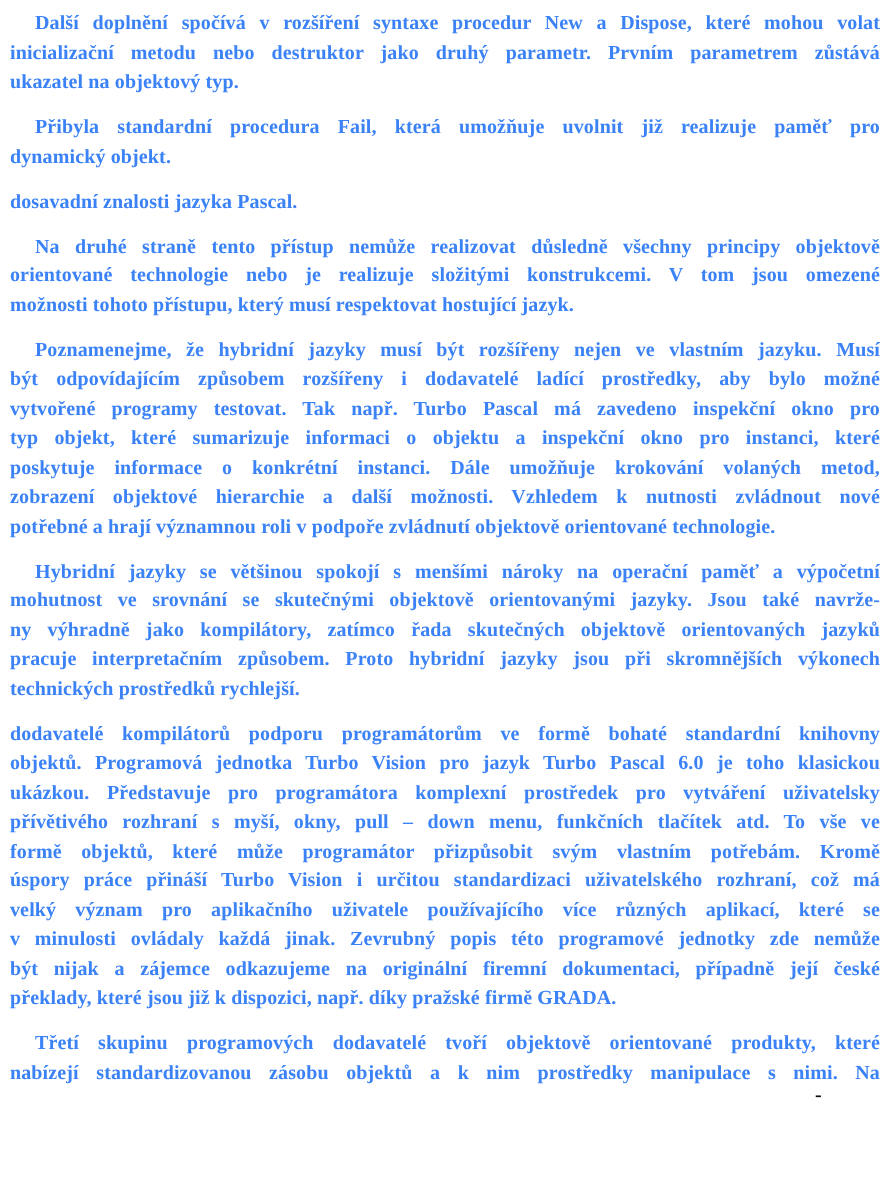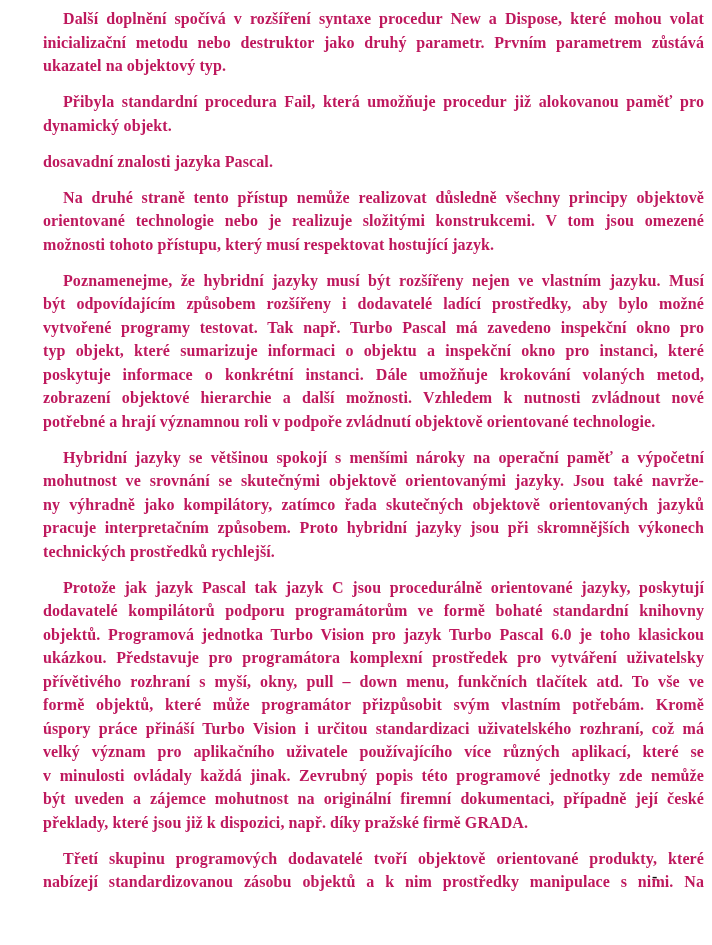--- a/index.html
+++ b/index.html
@@ -5,25 +5,24 @@
   * { margin: 0; padding: 0; box-sizing: border-box; }
   html, body { background: #ffffff; }
   body {
     width: 712px; height: 945px;
     position: relative; overflow: hidden;
     font-family: "Liberation Serif", "DejaVu Serif", serif;
   }
   .page {
     position: absolute; inset: 0;
     padding: 7px 8px 0 8px;
-    color: #be185d;
+    color: #3b82f6;
     font-size: 16px;
     font-weight: bold;
     letter-spacing: 0.1px;
-    margin-left: 35px;
   }
   .para { margin-bottom: 12.5px; }
   .line {
     height: 23.5px;
     line-height: 23.5px;
     text-align: justify;
     text-align-last: justify;
     overflow: hidden;
   }
   .line.first { text-indent: 20px; }
@@ -39,21 +38,21 @@
 
 <div class="page">
 
   <div class="para">
     <div class="line first">Další doplnění spočívá v rozšíření syntaxe procedur New a Dispose, které mohou volat</div>
     <div class="line">inicializační metodu nebo destruktor jako druhý parametr. Prvním parametrem zůstává</div>
     <div class="line last">ukazatel na objektový typ.</div>
   </div>
 
   <div class="para">
-    <div class="line first">Přibyla standardní procedura Fail, která umožňuje procedur již alokovanou paměť pro</div>
+    <div class="line first">Přibyla standardní procedura Fail, která umožňuje uvolnit již realizuje paměť pro</div>
     <div class="line last">dynamický objekt.</div>
   </div>
 
   <div class="para">
     <div class="line last">dosavadní znalosti jazyka Pascal.</div>
   </div>
 
   <div class="para">
     <div class="line first">Na druhé straně tento přístup nemůže realizovat důsledně všechny principy objektově</div>
     <div class="line">orientované technologie nebo je realizuje složitými konstrukcemi. V tom jsou omezené</div>
@@ -72,30 +71,29 @@
 
   <div class="para">
     <div class="line first">Hybridní jazyky se většinou spokojí s menšími nároky na operační paměť a výpočetní</div>
     <div class="line">mohutnost ve srovnání se skutečnými objektově orientovanými jazyky. Jsou také navrže-</div>
     <div class="line">ny výhradně jako kompilátory, zatímco řada skutečných objektově orientovaných jazyků</div>
     <div class="line">pracuje interpretačním způsobem. Proto hybridní jazyky jsou při skromnějších výkonech</div>
     <div class="line last">technických prostředků rychlejší.</div>
   </div>
 
   <div class="para">
-    <div class="line first">Protože jak jazyk Pascal tak jazyk C jsou procedurálně orientované jazyky, poskytují</div>
     <div class="line">dodavatelé kompilátorů podporu programátorům ve formě bohaté standardní knihovny</div>
     <div class="line">objektů. Programová jednotka Turbo Vision pro jazyk Turbo Pascal 6.0 je toho klasickou</div>
     <div class="line">ukázkou. Představuje pro programátora komplexní prostředek pro vytváření uživatelsky</div>
     <div class="line">přívětivého rozhraní s myší, okny, pull – down menu, funkčních tlačítek atd. To vše ve</div>
     <div class="line">formě objektů, které může programátor přizpůsobit svým vlastním potřebám. Kromě</div>
     <div class="line">úspory práce přináší Turbo Vision i určitou standardizaci uživatelského rozhraní, což má</div>
     <div class="line">velký význam pro aplikačního uživatele používajícího více různých aplikací, které se</div>
     <div class="line">v minulosti ovládaly každá jinak. Zevrubný popis této programové jednotky zde nemůže</div>
-    <div class="line">být uveden a zájemce mohutnost na originální firemní dokumentaci, případně její české</div>
+    <div class="line">být nijak a zájemce odkazujeme na originální firemní dokumentaci, případně její české</div>
     <div class="line last">překlady, které jsou již k dispozici, např. díky pražské firmě GRADA.</div>
   </div>
 
   <div class="para">
     <div class="line first">Třetí skupinu programových dodavatelé tvoří objektově orientované produkty, které</div>
     <div class="line">nabízejí standardizovanou zásobu objektů a k nim prostředky manipulace s nimi. Na</div>
   </div>
 
 </div>
 

